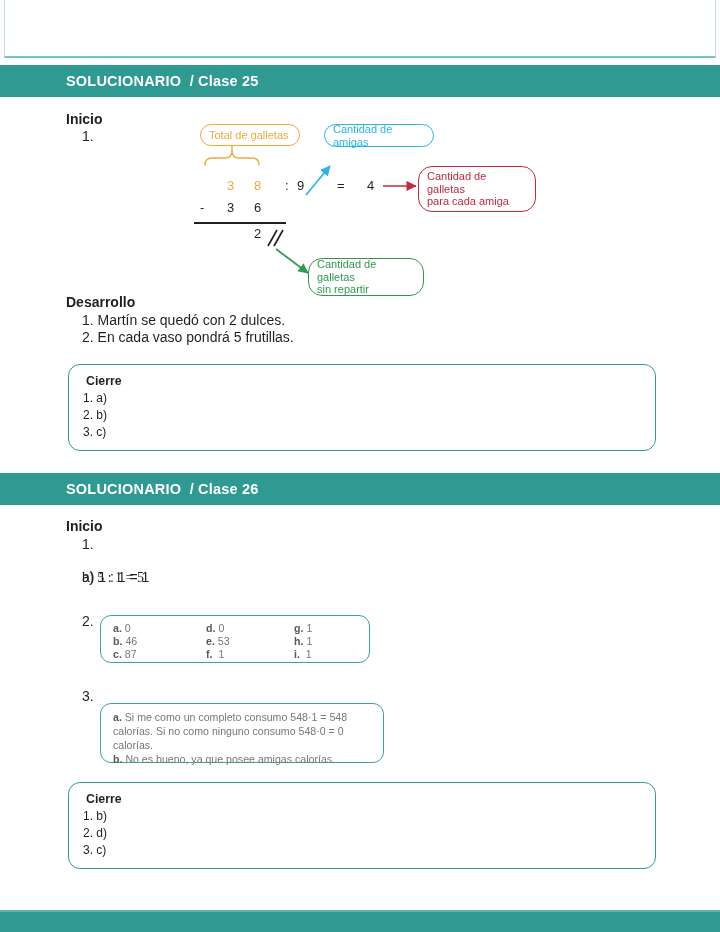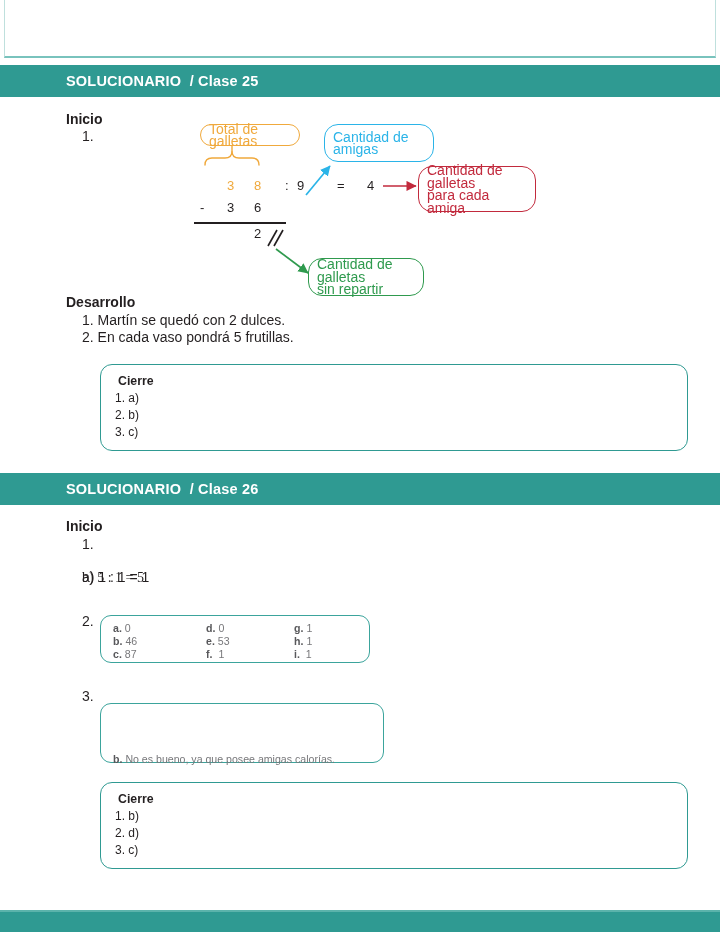--- a/index.html
+++ b/index.html
@@ -60,21 +60,20 @@
     white-space: pre;
   }
   .lbl.bold { font-weight: bold; }
 
   
   .cierre-box {
     position: absolute;
     border: 1.6px solid #2f9a92;
     border-radius: 12px;
     background: #ffffff;
-    margin-left: 32px;
   }
   .cierre-title {
     position: absolute;
     left: 17px; top: 9px;
     font-size: 12.3px;
     font-weight: bold;
   }
   .cierre-line {
     position: absolute;
     left: 14px;
@@ -102,21 +101,21 @@
     line-height: 14.2px;
   }
   .sub-par b { color: #58585b; font-weight: bold; }
 
   
   .diagram { position: absolute; left: 180px; top: 118px; width: 370px; height: 185px; }
   .callout {
     position: absolute;
     border-radius: 14px;
     background: #ffffff;
-    font-size: 14px;
+    font-size: 11px;
     line-height: 12.5px;
     display: flex;
     align-items: center;
     padding: 3px 8px;
   }
   .co-orange { border: 1.3px solid #f0a93c; color: #f0a93c; }
   .co-cyan   { border: 1.5px solid #2bb4e8; color: #2bb4e8; }
   .co-red    { border: 1.6px solid #c22a3d; color: #c22a3d; }
   .co-green  { border: 1.5px solid #2f9a4e; color: #2f9a4e; }
 
@@ -170,21 +169,21 @@
     <line x1="203" y1="68" x2="236" y2="68" stroke="#c22a3d" stroke-width="1.7" marker-end="url(#ar-red)"></line>
 
     <line x1="88" y1="128" x2="97" y2="112" stroke="#231f20" stroke-width="1.6"></line>
     <line x1="94" y1="128" x2="103" y2="112" stroke="#231f20" stroke-width="1.6"></line>
 
     <line x1="96" y1="131" x2="128" y2="155" stroke="#2f9a4e" stroke-width="1.7" marker-end="url(#ar-green)"></line>
   </svg>
 
   <div class="callout co-orange" style="left:20px; top:6px; width:100px; height:22px;">Total de galletas</div>
 
-  <div class="callout co-cyan" style="left:144px; top:6px; width:110px; height:38px;">Cantidad de amigas</div>
+  <div class="callout co-cyan" style="left:144px; top:6px; width:110px; height:23px;">Cantidad de amigas</div>
 
   <div class="callout co-red" style="left:238px; top:48px; width:118px; height:46px; white-space:pre-line;">Cantidad de galletas
 para cada amiga</div>
 
   <div class="callout co-green" style="left:128px; top:140px; width:116px; height:38px; white-space:pre-line;">Cantidad de galletas
 sin repartir</div>
 
   <div class="dnum orange" style="left:47px; top:60px;">3</div>
   <div class="dnum orange" style="left:74px; top:60px;">8</div>
   <div class="dnum" style="left:105px; top:60px;">:</div>
@@ -232,20 +231,24 @@
   <div class="sub-cell" style="left:105px; top:19px;"><b>e.</b> <span>53</span></div>
   <div class="sub-cell" style="left:105px; top:32px;"><b>f.</b>  <span>1</span></div>
 
   <div class="sub-cell" style="left:193px; top:6px;"><b>g.</b> <span>1</span></div>
   <div class="sub-cell" style="left:193px; top:19px;"><b>h.</b> <span>1</span></div>
   <div class="sub-cell" style="left:193px; top:32px;"><b>i.</b>  <span>1</span></div>
 </div>
 
 <div class="lbl" style="left:82px; top:688px;">3.</div>
 <div class="sub-box" style="left:100px; top:703px; width:284px; height:60px;">
+  <div class="sub-par" style="left:12px; top:6px; width:262px;">
+    <b>a.</b>
+    <span>Si me como un completo consumo 548·1 = 548 calorías. Si no como ninguno consumo 548·0 = 0 calorías.</span>
+  </div>
   <div class="sub-par" style="left:12px; top:48px; width:262px;">
     <b>b.</b>
     <span>No es bueno, ya que posee amigas calorías.</span>
   </div>
 </div>
 
 <div class="cierre-box" style="left:68px; top:782px; width:588px; height:87px;">
   <div class="cierre-title">Cierre</div>
   <div class="cierre-line" style="top:26px;">1. b)</div>
   <div class="cierre-line" style="top:43px;">2. d)</div>

